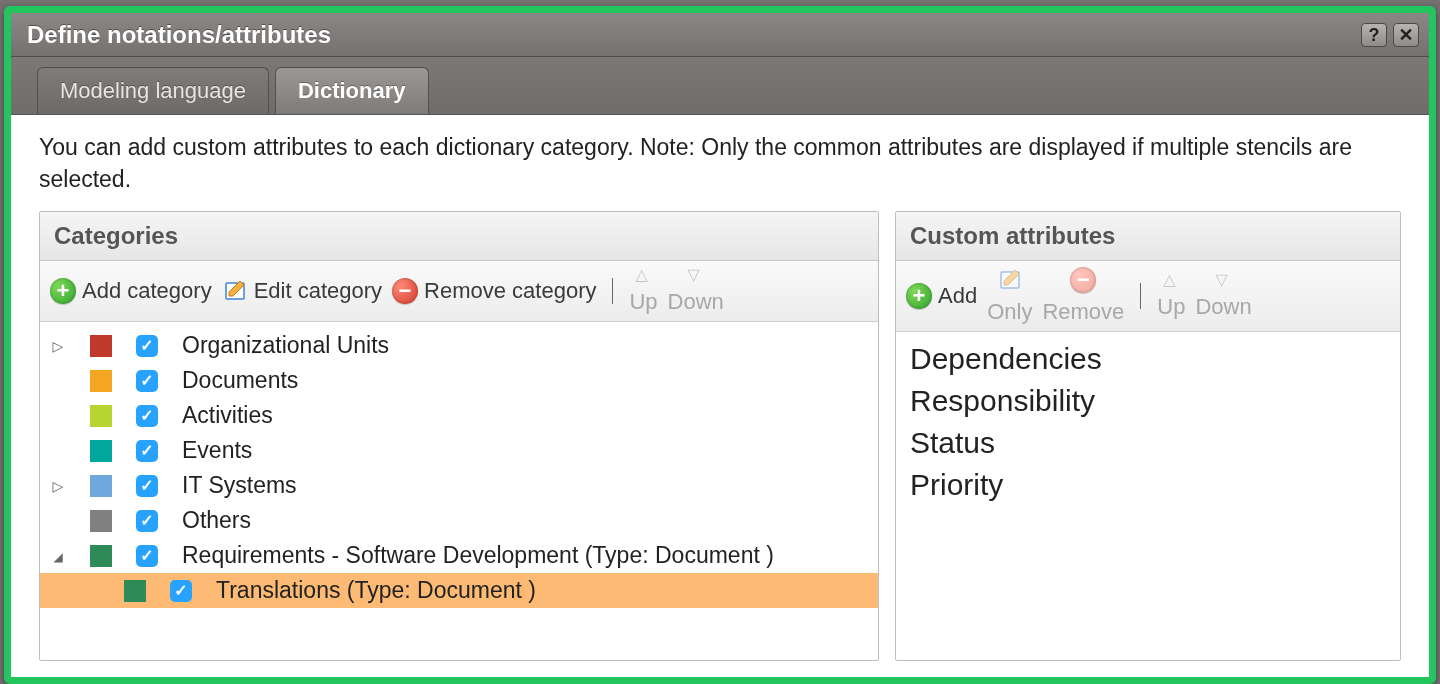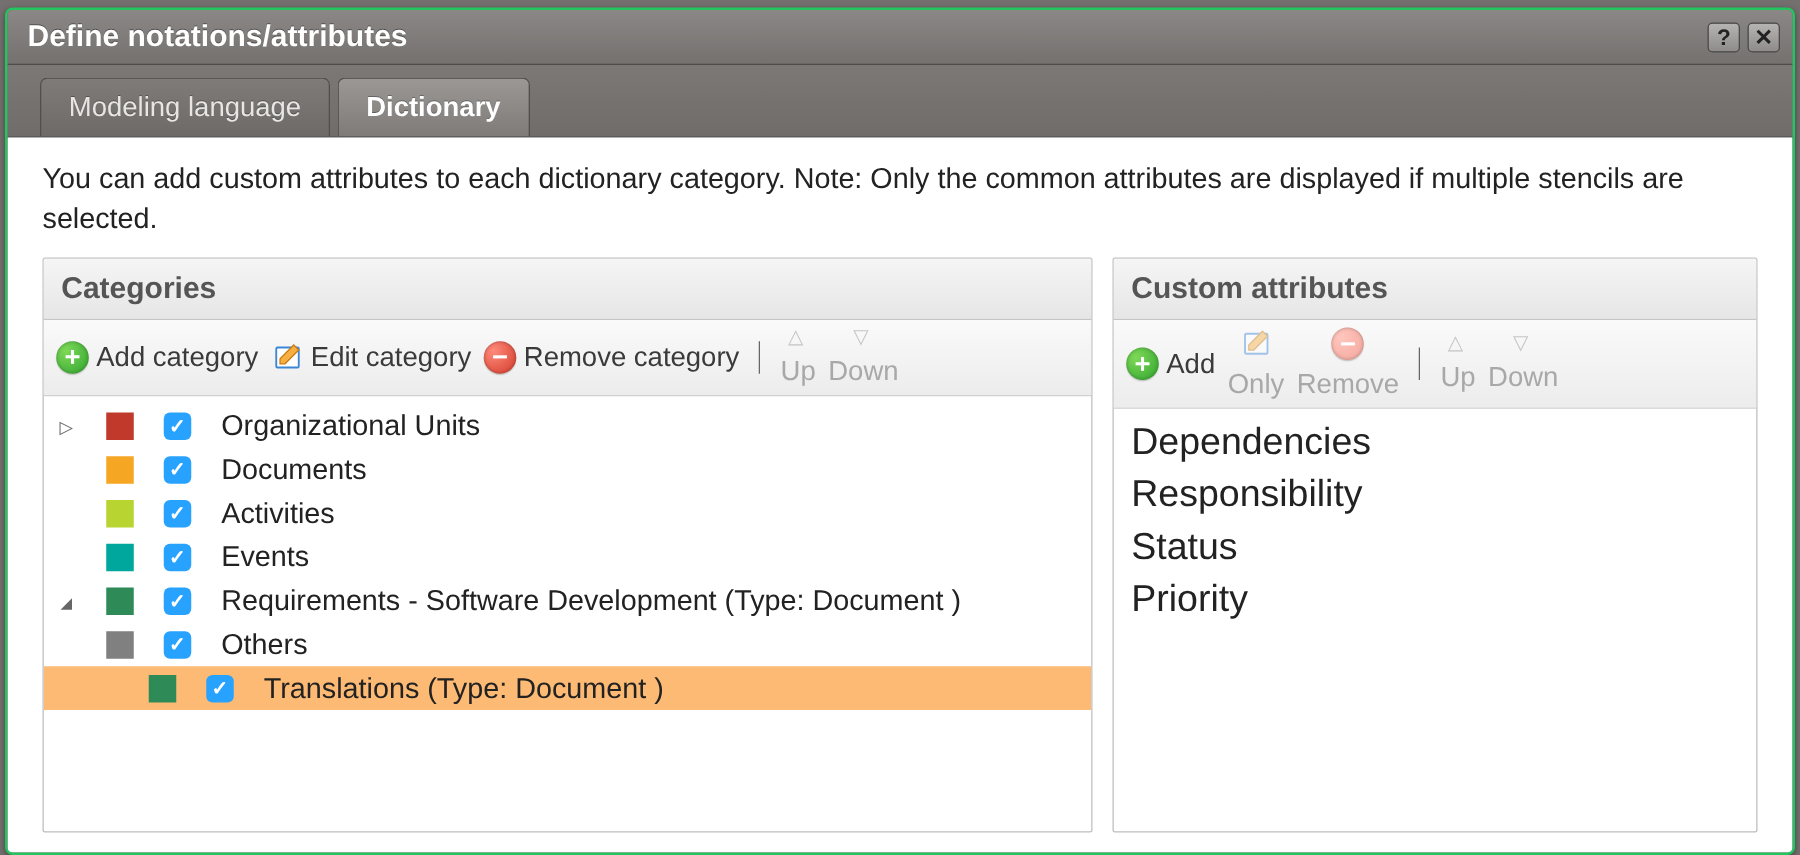--- a/index.html
+++ b/index.html
@@ -12,21 +12,21 @@
     display:flex; align-items:center; gap:10px; padding-left:200px;
     color:#8a2a2a; font-weight:700; font-size:24px; white-space:nowrap;
     opacity:0.35;
     z-index:0;
   }
   .bg-breadcrumb .sep { color:#999; font-weight:600; }
   .bg-breadcrumb .crumb { color:#8a2a2a; }
 
   .dialog {
     position:absolute; top:6px; left:4px; right:4px; bottom:0;
-    border:2px solid #22c55e; border-radius:6px; background:#73706f;
+    border:7px solid #22c55e; border-radius:6px; background:#73706f;
     box-shadow:0 2px 6px rgba(0,0,0,0.4);
     display:flex; flex-direction:column;
     overflow:hidden;
     z-index:1;
   }
   .titlebar {
     display:flex; align-items:center; justify-content:space-between;
     height:44px; padding:0 10px 0 16px;
     background:linear-gradient(#8a8786,#75716f);
     border-bottom:1px solid #4c4c4c;
@@ -199,30 +199,36 @@
               <span class="chk"></span>
               <span>Activities</span>
             </div>
             <div class="treerow">
               <span class="expander"></span>
               <span class="swatch" style="background: rgb(0, 167, 157);"></span>
               <span class="chk"></span>
               <span>Events</span>
             </div>
             <div class="treerow">
+              <span class="expander has"></span>
+              <span class="swatch" style="background: rgb(111, 168, 220);"></span>
+              <span class="chk"></span>
+              <span>IT Systems</span>
+            </div>
+            <div class="treerow">
+              <span class="expander"></span>
+              <span class="swatch" style="background: rgb(128, 128, 128);"></span>
+              <span class="chk"></span>
+              <span>Others</span>
+            </div>
+            <div class="treerow">
               <span class="expander open"></span>
               <span class="swatch" style="background: rgb(46, 139, 87);"></span>
               <span class="chk"></span>
               <span>Requirements - Software Development (Type: Document )</span>
-            </div>
-            <div class="treerow">
-              <span class="expander"></span>
-              <span class="swatch" style="background: rgb(128, 128, 128);"></span>
-              <span class="chk"></span>
-              <span>Others</span>
             </div>
             <div class="treerow selected indent1">
               <span class="expander"></span>
               <span class="swatch" style="background: rgb(46, 139, 87);"></span>
               <span class="chk"></span>
               <span>Translations (Type: Document )</span>
             </div>
           </div>
       </div>
 

